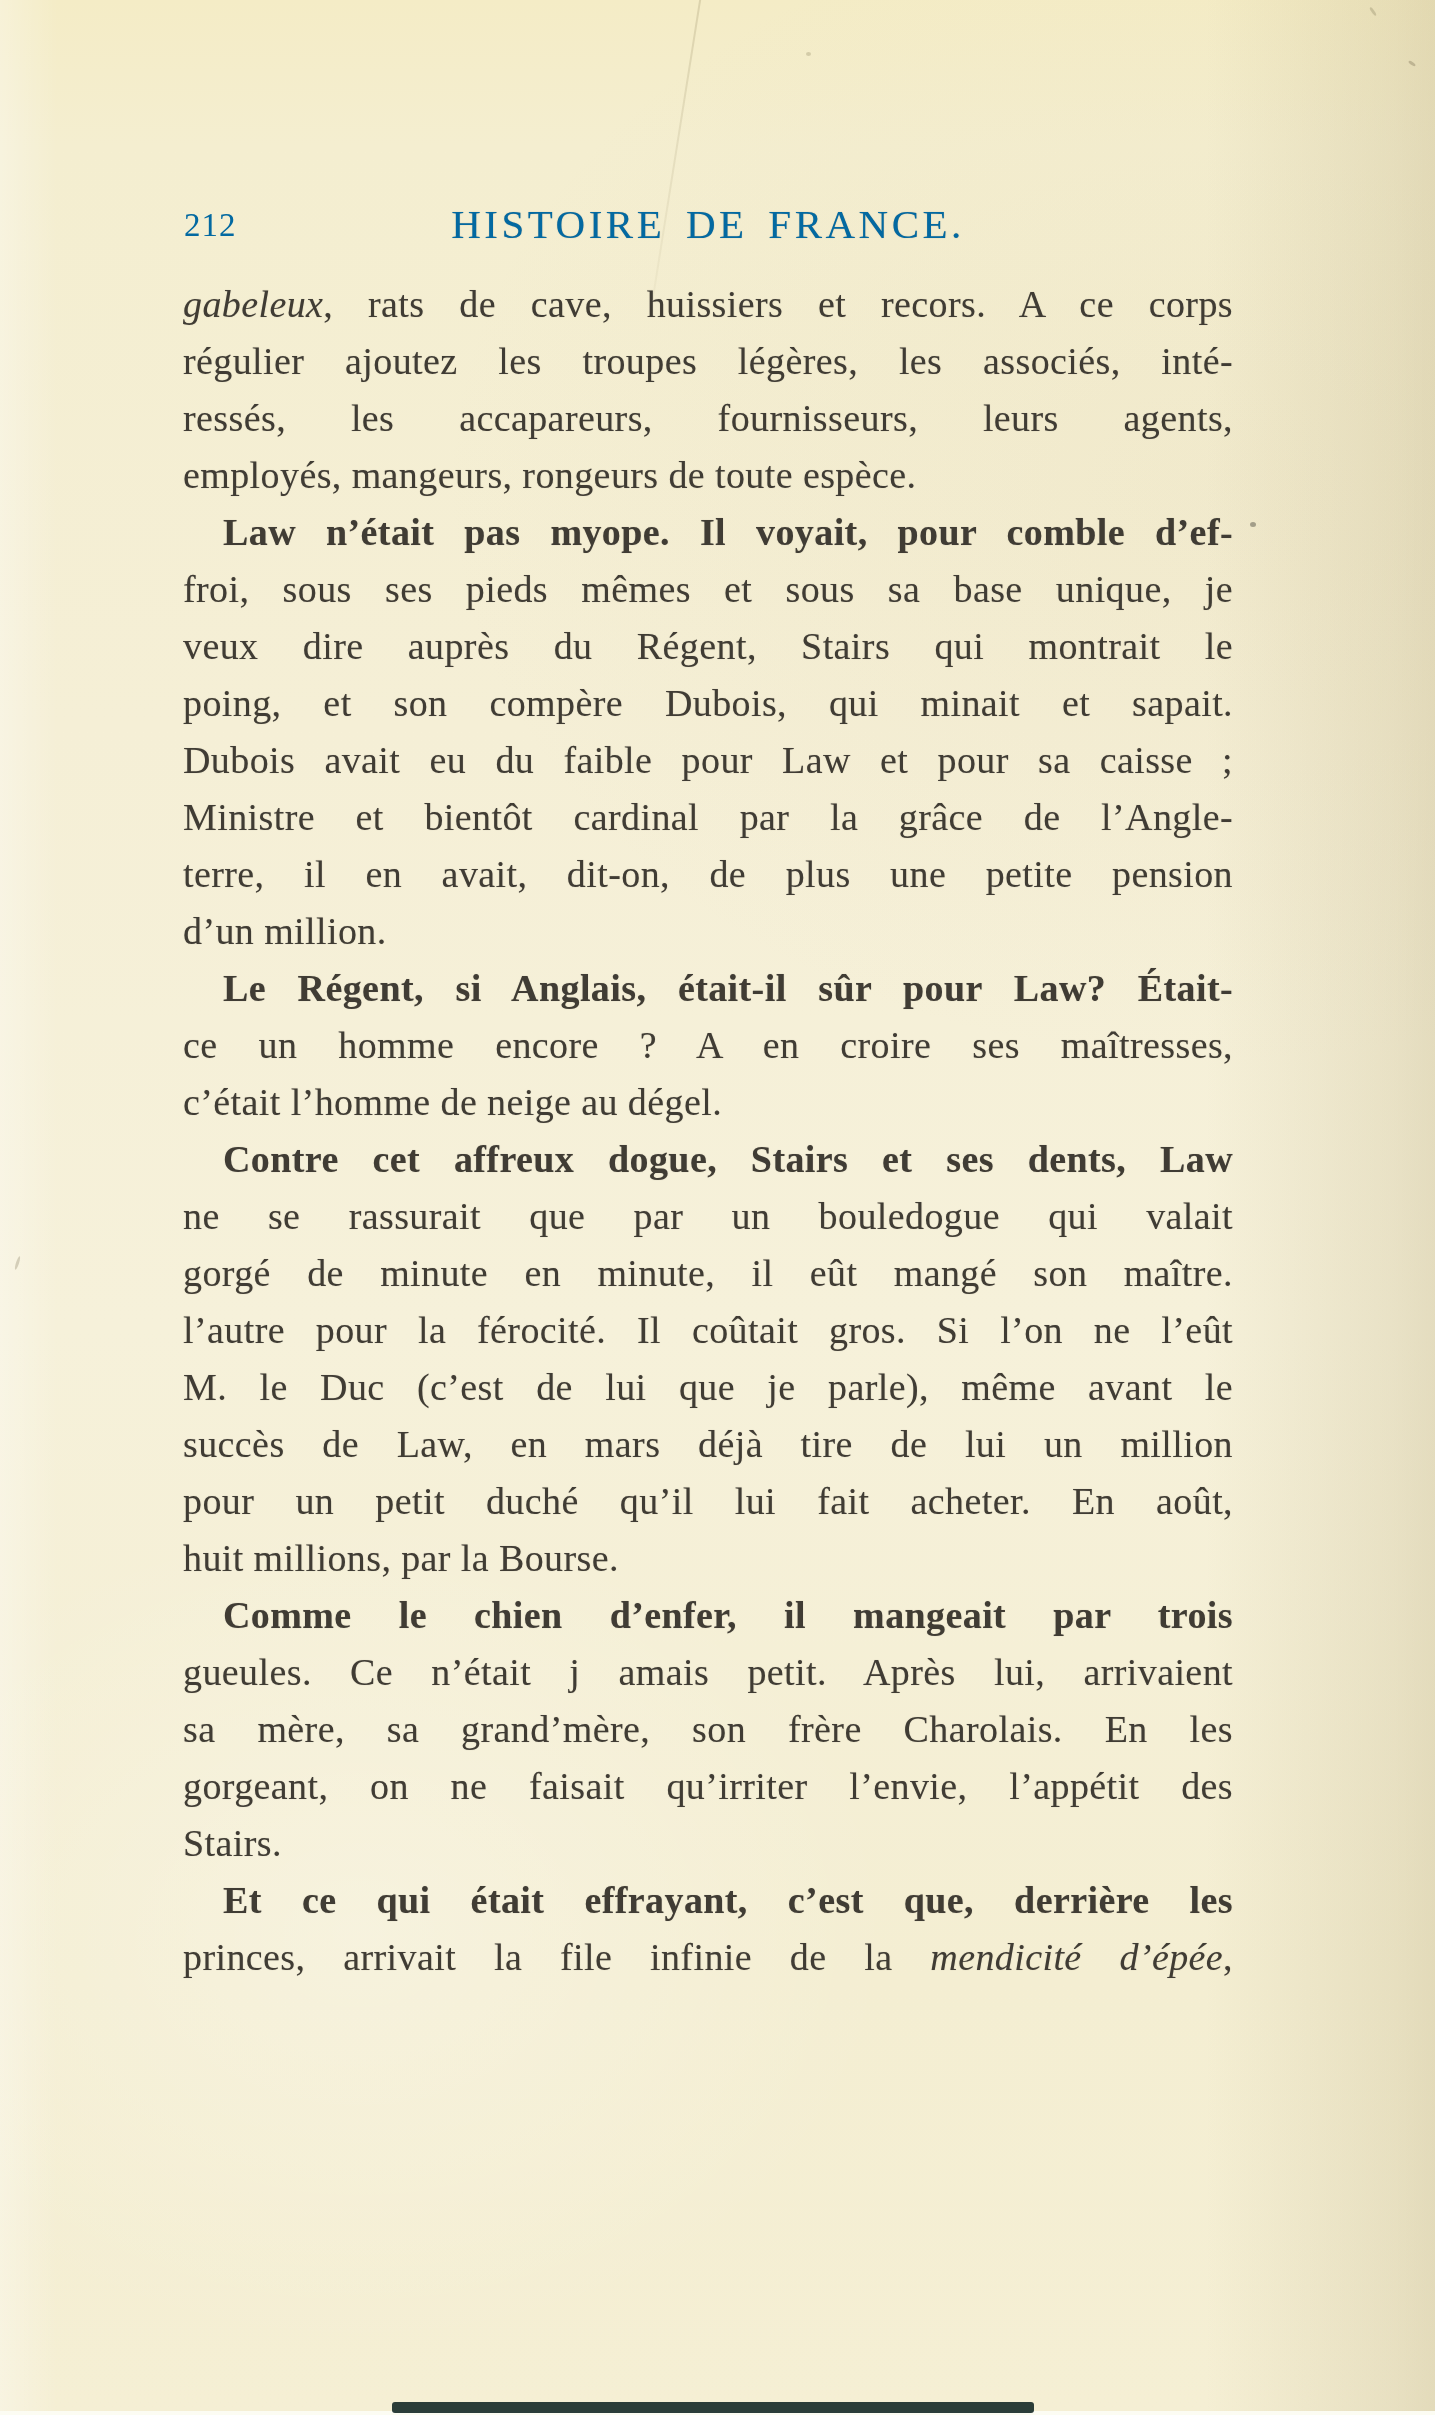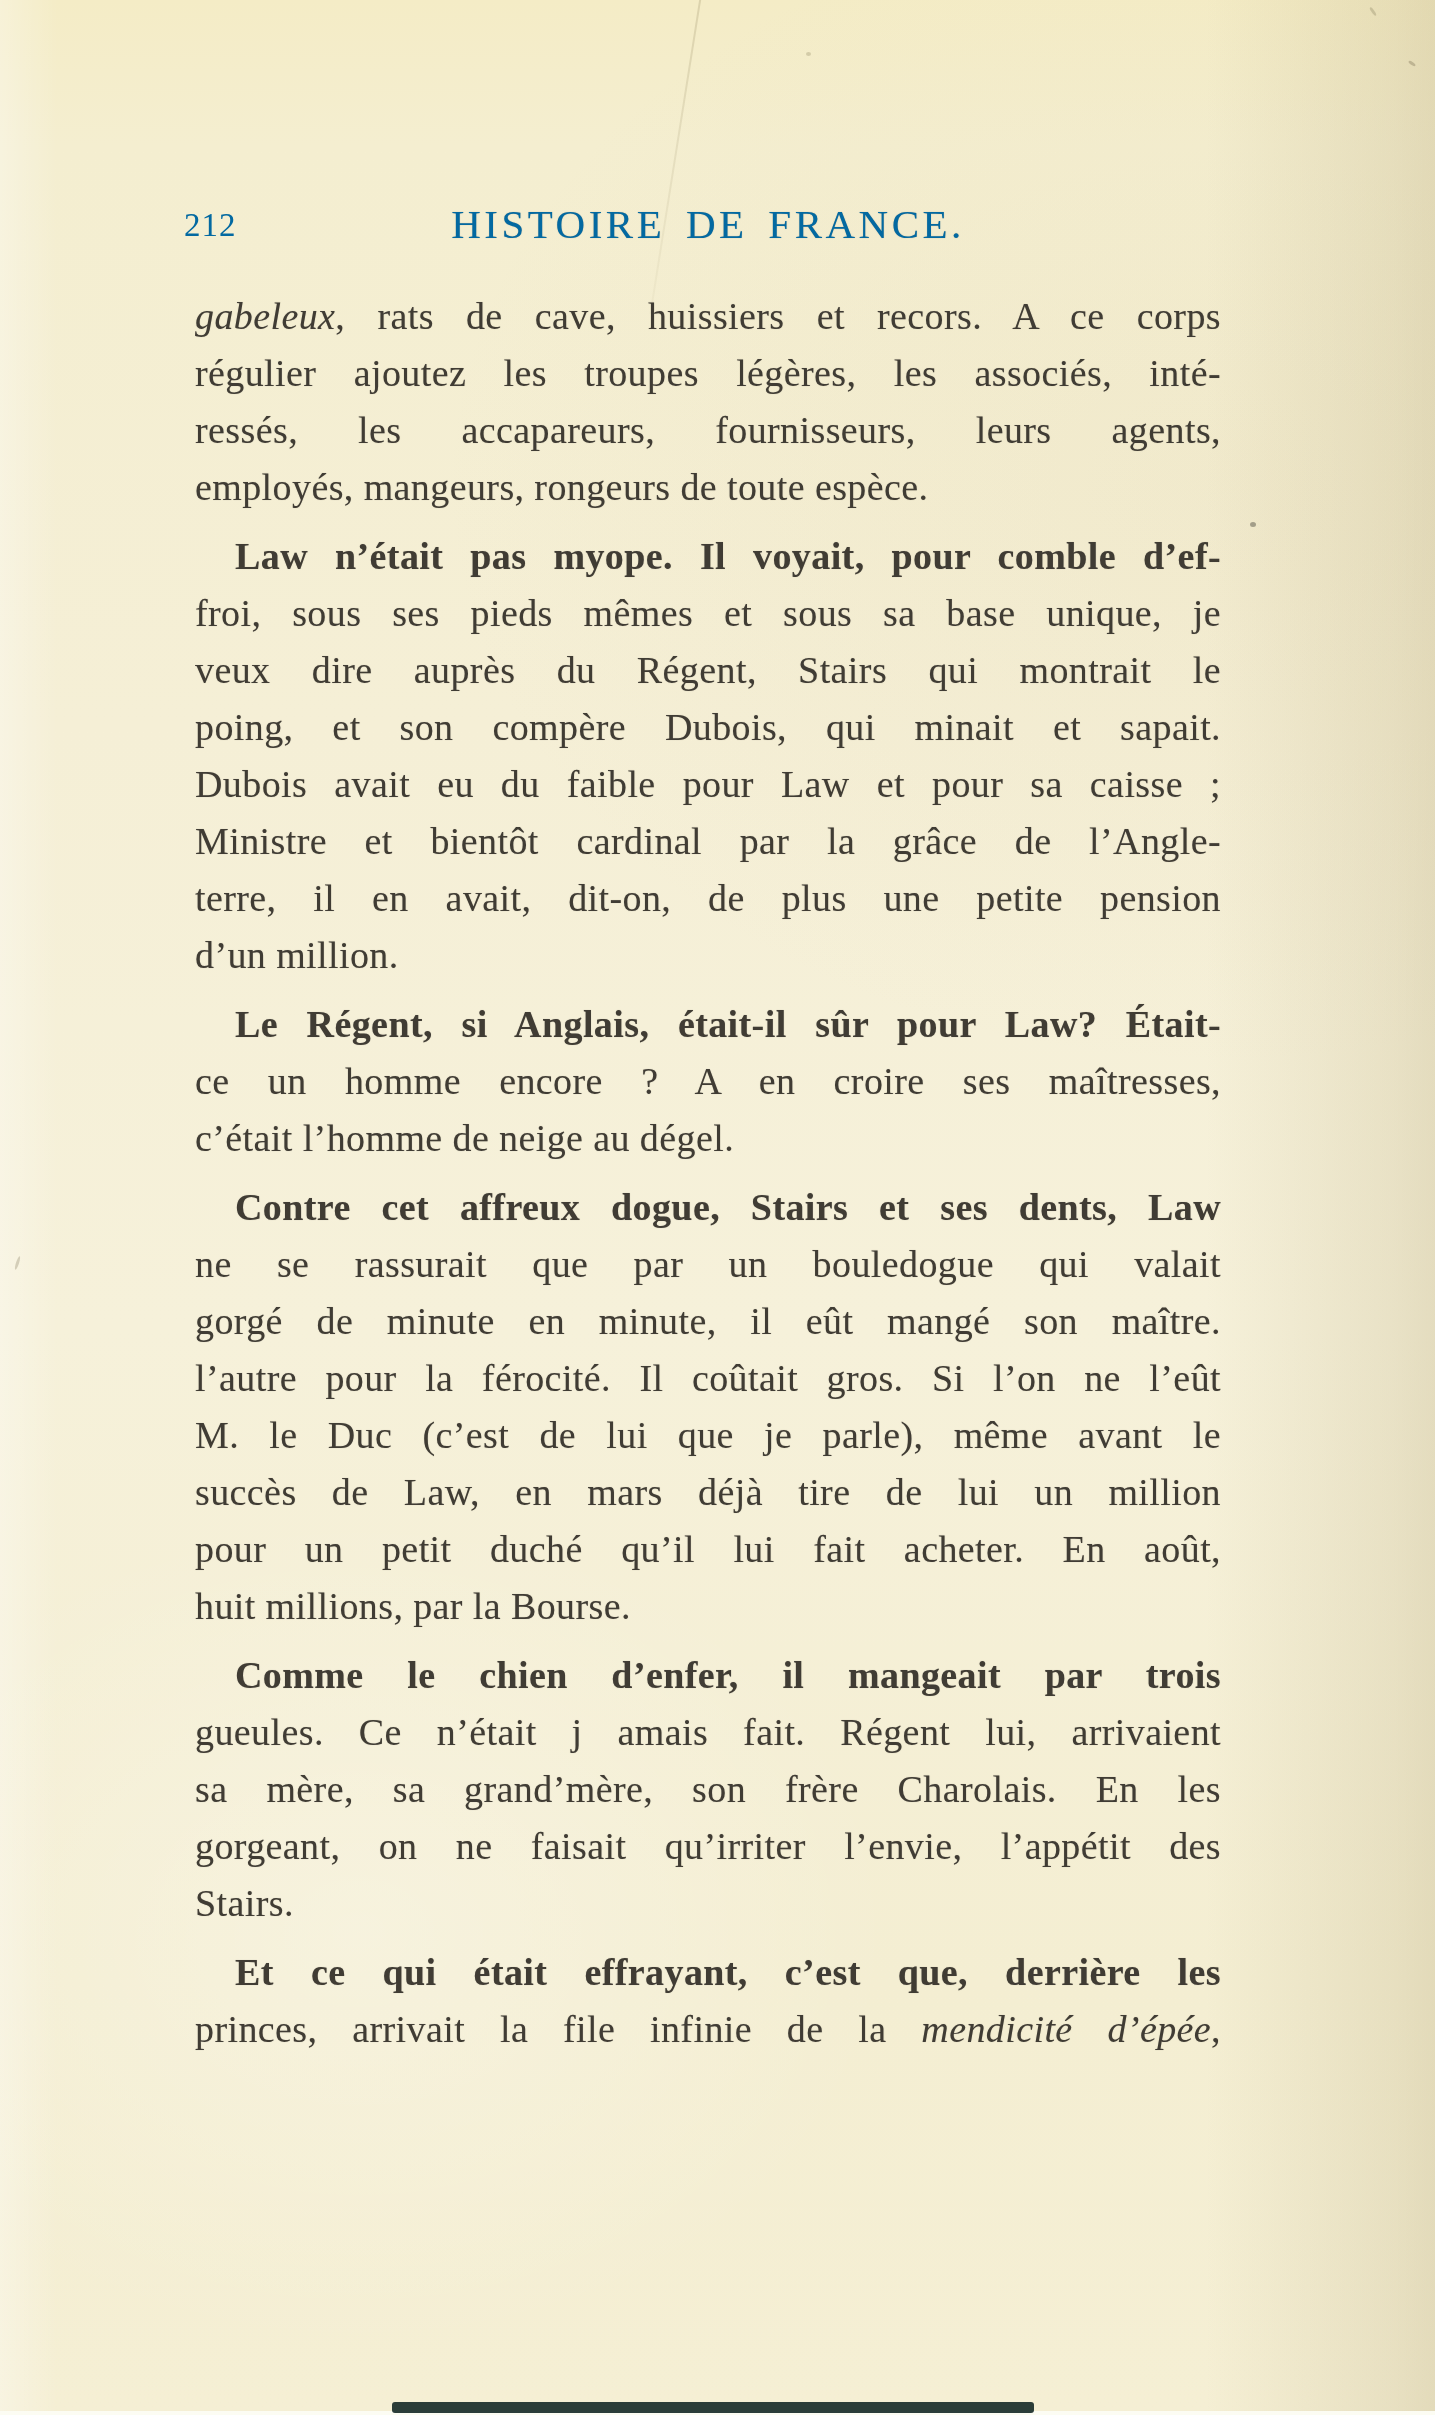--- a/index.html
+++ b/index.html
@@ -51,21 +51,21 @@
     text-align:center;font-size:41px;line-height:44px;letter-spacing:3.5px;word-spacing:7px;
     text-shadow:0 0 1px rgba(63,59,51,0.35);
   }
 
   .text-block{
     position:absolute;left:183px;top:276px;width:1050px;
     color:#403c34;font-size:38px;
     text-shadow:0 0 1px rgba(64,60,52,0.30);
     letter-spacing:0.4px;
   }
-  .paragraph{margin:12px;}
+  .paragraph{margin:0;}
   .line{
     height:57px;line-height:57px;overflow:hidden;
     text-align:justify;text-align-last:left;
   }
   .line.just{text-align-last:justify;}
   .line.indent{text-indent:40px;font-weight:bold;}
   .it{font-style:italic;}
 </style>
 </head>
 <body>
@@ -111,21 +111,21 @@
       <div class="line just"><span>ne se rassurait que par un bouledogue qui valait</span></div>
       <div class="line just"><span>gorgé de minute en minute, il eût mangé son maître.</span></div>
       <div class="line just"><span>l’autre pour la férocité. Il coûtait gros. Si l’on ne l’eût</span></div>
       <div class="line just"><span>M. le Duc (c’est de lui que je parle), même avant le</span></div>
       <div class="line just"><span>succès de Law, en mars déjà tire de lui un million</span></div>
       <div class="line just"><span>pour un petit duché qu’il lui fait acheter. En août,</span></div>
       <div class="line"><span>huit millions, par la Bourse.</span></div>
     </div>
     <div class="paragraph">
       <div class="line just indent"><span>Comme le chien d’enfer, il mangeait par trois</span></div>
-      <div class="line just"><span>gueules. Ce n’était j amais fait. Régent lui, arrivaient</span></div>
+      <div class="line just"><span>gueules. Ce n’était j amais petit. Après lui, arrivaient</span></div>
       <div class="line just"><span>sa mère, sa grand’mère, son frère Charolais. En les</span></div>
       <div class="line just"><span>gorgeant, on ne faisait qu’irriter l’envie, l’appétit des</span></div>
       <div class="line"><span>Stairs.</span></div>
     </div>
     <div class="paragraph">
       <div class="line just indent"><span>Et ce qui était effrayant, c’est que, derrière les</span></div>
       <div class="line just"><span>princes, arrivait la file infinie de la </span><span class="it">mendicité d’épée</span><span>,</span></div>
     </div>
   </div>
 

